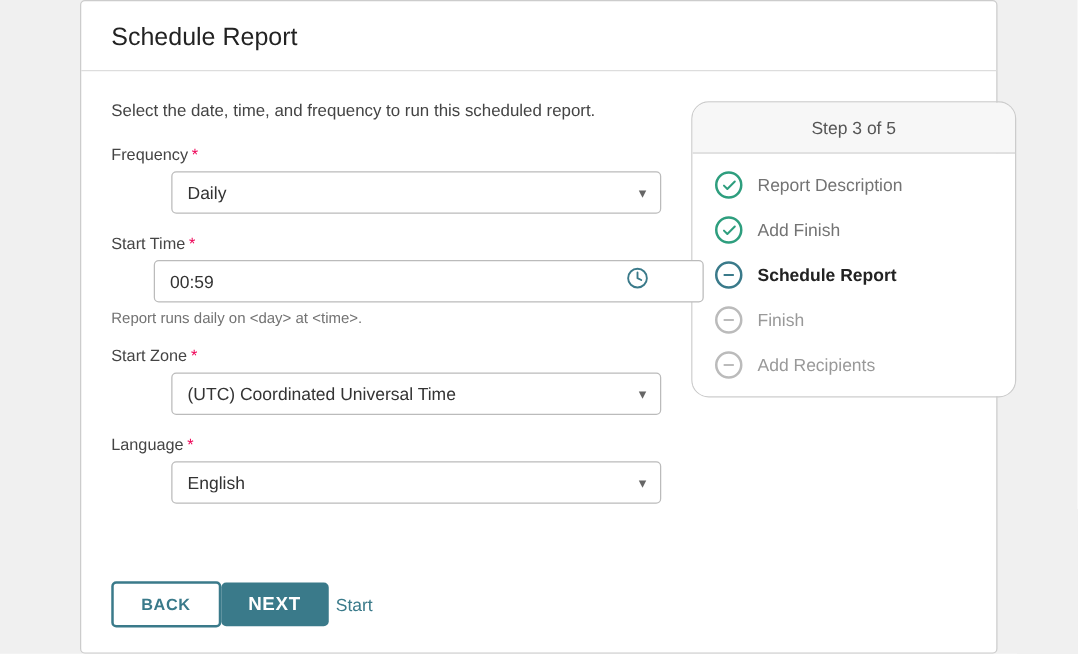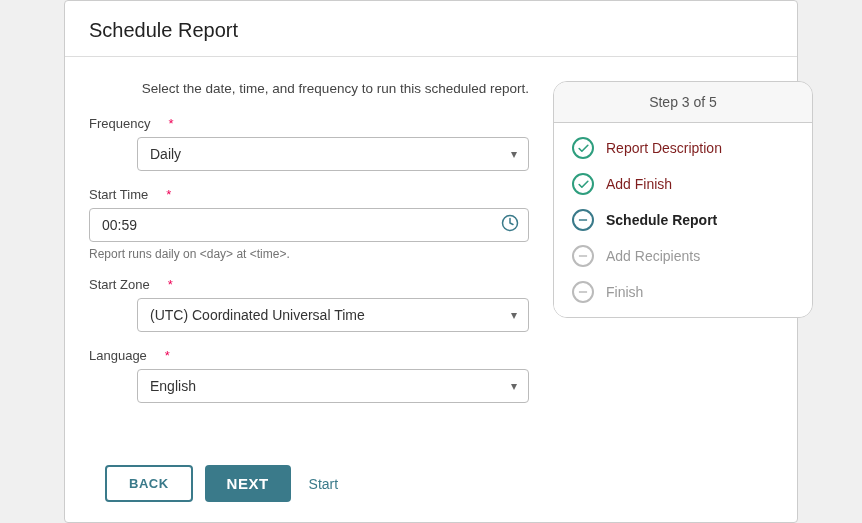--- a/index.html
+++ b/index.html
@@ -42,32 +42,31 @@
     .left-panel {
       flex: 1;
       display: flex;
       flex-direction: column;
       gap: 0;
     }
     .description-text {
       font-size: 13.5px;
       color: #444;
       margin-bottom: 20px;
-      text-align: right;
     }
     .field-group {
       margin-bottom: 16px;
     }
     .field-label {
       font-size: 13px;
       color: #444;
       margin-bottom: 6px;
       display: flex;
       align-items: center;
-      gap: 18px;
+      gap: 3px;
     }
     .required-star {
       color: #e05;
       font-size: 13px;
     }
     .select-wrapper {
       position: relative;
       width: 440px;
       padding-left: 48px;
     }
@@ -98,20 +97,21 @@
       width: 440px;
     }
     .input-wrapper input {
       width: 100%;
       padding: 8px 36px 8px 12px;
       border: 1px solid #bbb;
       border-radius: 4px;
       font-size: 14px;
       color: #333;
       outline: none;
+      margin-left: 34px;
     }
     .input-icon {
       position: absolute;
       right: 10px;
       top: 50%;
       transform: translateY(-50%);
       color: #3a8a8a;
       font-size: 16px;
       pointer-events: none;
     }
@@ -185,31 +185,31 @@
       justify-content: center;
       flex-shrink: 0;
       color: #bbb;
       font-size: 14px;
     }
     .step-label-active {
       font-weight: 700;
       color: #222;
     }
     .step-label-done {
-      color: #7f1d1d;
+      color: #737373;
       font-weight: 400;
     }
     .step-label-inactive {
       color: #999;
       font-weight: 400;
     }
     .modal-footer {
-      padding: 20px 40px;
-      display: flex;
-      gap: 12px;
+      padding: 20px 24px;
+      display: flex;
+      align-items: center;
       margin-top: auto;
     }
     .btn-back {
       padding: 9px 22px;
       border: 2px solid #3a7a8a;
       background: #fff;
       color: #3a7a8a;
       border-radius: 4px;
       font-size: 13px;
       font-weight: 700;
@@ -344,30 +344,30 @@
             </div>
             <span class="step-label-active">Schedule Report</span>
           </div>
 
           <div class="step-item">
             <div class="step-icon-inactive">
               <svg width="14" height="14" viewBox="0 0 24 24" fill="none" stroke="#bbb" stroke-width="2.5">
                 <line x1="5" y1="12" x2="19" y2="12"></line>
               </svg>
             </div>
-            <span class="step-label-inactive">Add Recipients</span>
+            <span class="step-label-inactive">Finish</span>
           </div>
 
           <div class="step-item">
             <div class="step-icon-inactive">
               <svg width="14" height="14" viewBox="0 0 24 24" fill="none" stroke="#bbb" stroke-width="2.5">
                 <line x1="5" y1="12" x2="19" y2="12"></line>
               </svg>
             </div>
-            <span class="step-label-inactive">Finish</span>
+            <span class="step-label-inactive">Add Recipients</span>
           </div>
 
         </div>
       </div>
     </div>
   </div>
 
   <div class="modal-footer">
     <button class="btn-back">BACK</button>
     <button class="btn-next">NEXT</button>

